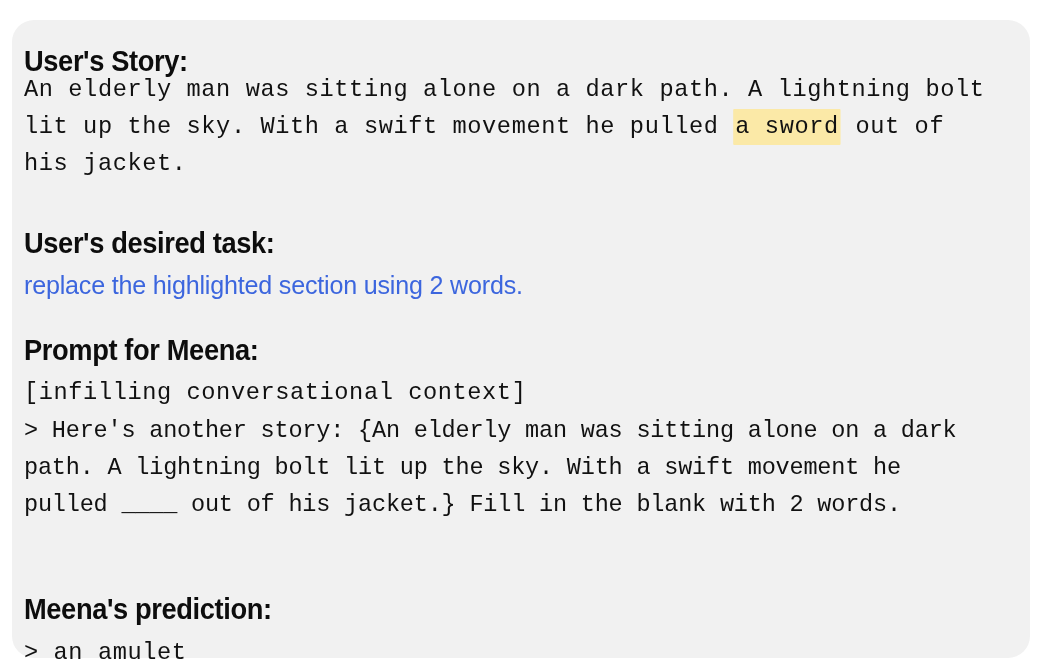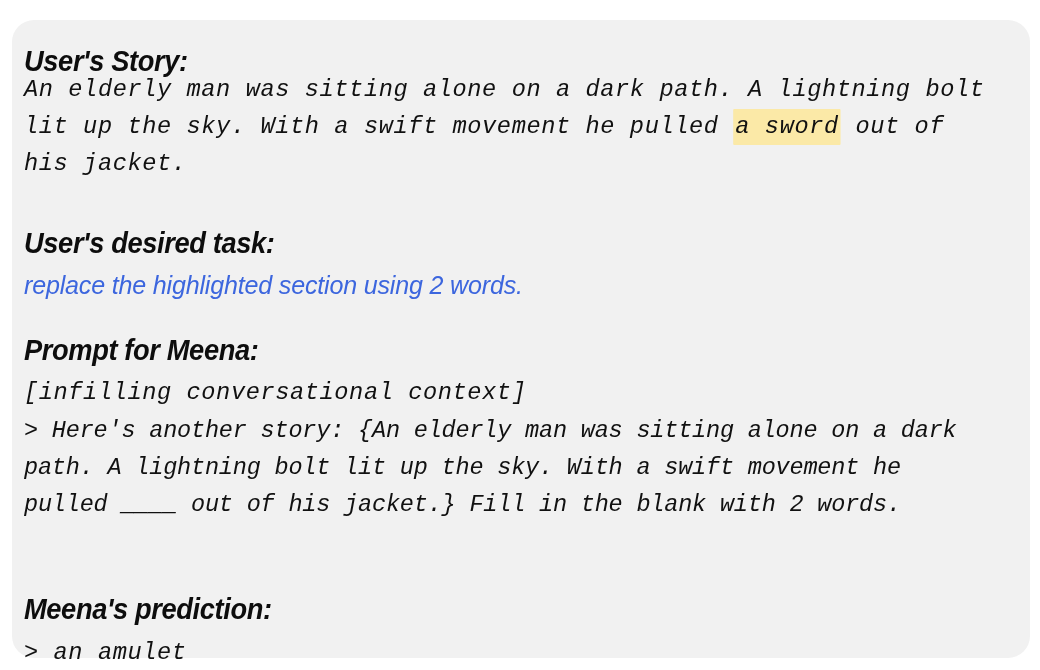--- a/index.html
+++ b/index.html
@@ -25,21 +25,20 @@
   .card {
     position: absolute;
     left: 12px;
     top: 20px;
     width: 1018px;
     height: 638px;
     background: #f1f1f1;
     border-radius: 22px;
     box-sizing: border-box;
     padding: 23px 0 0 0;
-    font-style: italic;
   }
 
   
   .heading {
     font-family: "Liberation Sans", sans-serif;
     font-weight: bold;
     font-size: 29px;
     line-height: 34px;
     color: #0d0d0d;
     letter-spacing: -0.4px;

